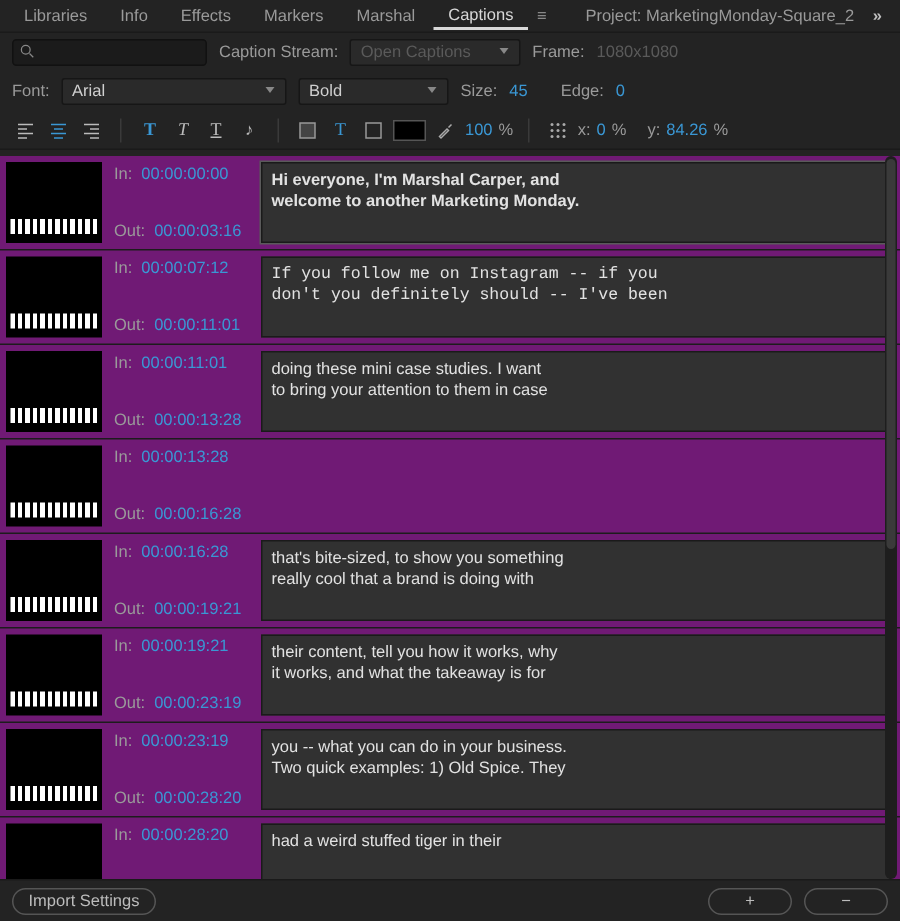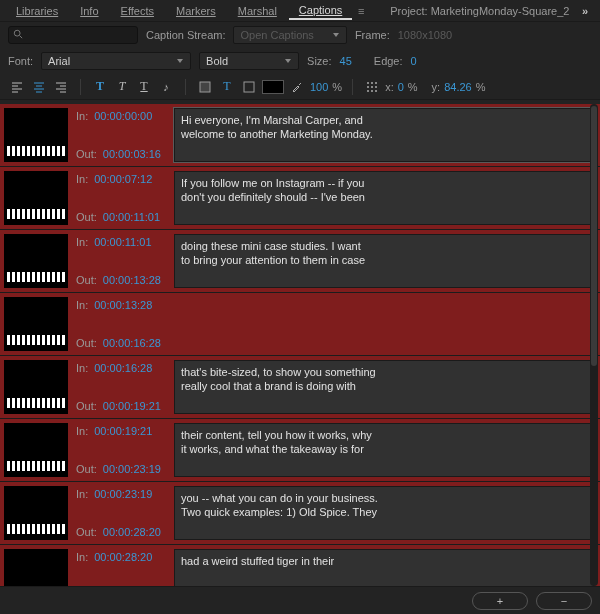--- a/index.html
+++ b/index.html
@@ -19,21 +19,20 @@
     height: 22px;
     padding: 0 6px;
     background: #232323;
     border-bottom: 1px solid #1a1a1a;
     gap: 2px;
   }
   .tab {
     padding: 2px 10px;
     color: #9a9a9a;
     cursor: pointer;
-    text-decoration: underline;
   }
   .tab.active {
     color: #d8d8d8;
     border-bottom: 2px solid #d8d8d8;
   }
   .tab-menu {
     width: 14px; text-align: center; color: #888;
   }
   .spacer { flex: 0 0 8px; }
   .tab-project { color: #9a9a9a; padding-left: 10px; }
@@ -101,21 +100,21 @@
     display:flex; align-items:center; gap:4px;
     color:#9a9a9a;
   }
   .eyedrop svg { width:12px; height:12px; stroke:#aaa; fill:none; }
 
   
   .list {
     position: absolute;
     top: 104px; bottom: 28px; left: 0; right: 0;
     overflow: hidden;
-    background: #7f1d1d;
+    background: #701a75;
   }
   .cap-row {
     display: flex;
     height: 63px;
     border-bottom: 1px solid #1c1c1c;
   }
   .cap-row.sel .cap-text { outline: 1px solid #5a5a5a; }
   .thumb {
     width: 64px;
     background: #000;
@@ -330,36 +329,36 @@
       <div class="times">
         <div class="t-line">
           <span class="lbl">In:</span>
           <span class="tc">00:00:00:00</span>
         </div>
         <div class="t-line">
           <span class="lbl">Out:</span>
           <span class="tc">00:00:03:16</span>
         </div>
       </div>
-      <div class="cap-text" style="white-space: pre-line;">Hi everyone, I'm Marshal Carper, and
+      <div class="cap-text" style="white-space: pre-line; font-weight: bold;">Hi everyone, I'm Marshal Carper, and
 welcome to another Marketing Monday.</div>
     </div>
     <div class="cap-row">
       <div class="thumb"></div>
       <div class="times">
         <div class="t-line">
           <span class="lbl">In:</span>
           <span class="tc">00:00:07:12</span>
         </div>
         <div class="t-line">
           <span class="lbl">Out:</span>
           <span class="tc">00:00:11:01</span>
         </div>
       </div>
-      <div class="cap-text" style="white-space: pre-line;">If you follow me on Instagram -- if you
+      <div class="cap-text" style="white-space: pre-line; font-family: Liberation Mono, monospace;">If you follow me on Instagram -- if you
 don't you definitely should -- I've been</div>
     </div>
     <div class="cap-row">
       <div class="thumb"></div>
       <div class="times">
         <div class="t-line">
           <span class="lbl">In:</span>
           <span class="tc">00:00:11:01</span>
         </div>
         <div class="t-line">
@@ -435,16 +434,17 @@
           <span class="lbl">In:</span>
           <span class="tc">00:00:28:20</span>
         </div>
       </div>
       <div class="cap-text" style="white-space: pre-line;">had a weird stuffed tiger in their</div>
     </div>
   </div>
 <div class="scrollbar"></div>
 
 <div class="footer">
+  <div class="pill">Import Settings</div>
   <div class="foot-spacer"></div>
   <div class="pill icon">+</div>
   <div class="pill icon">−</div>
 </div>
 
 </body></html>

